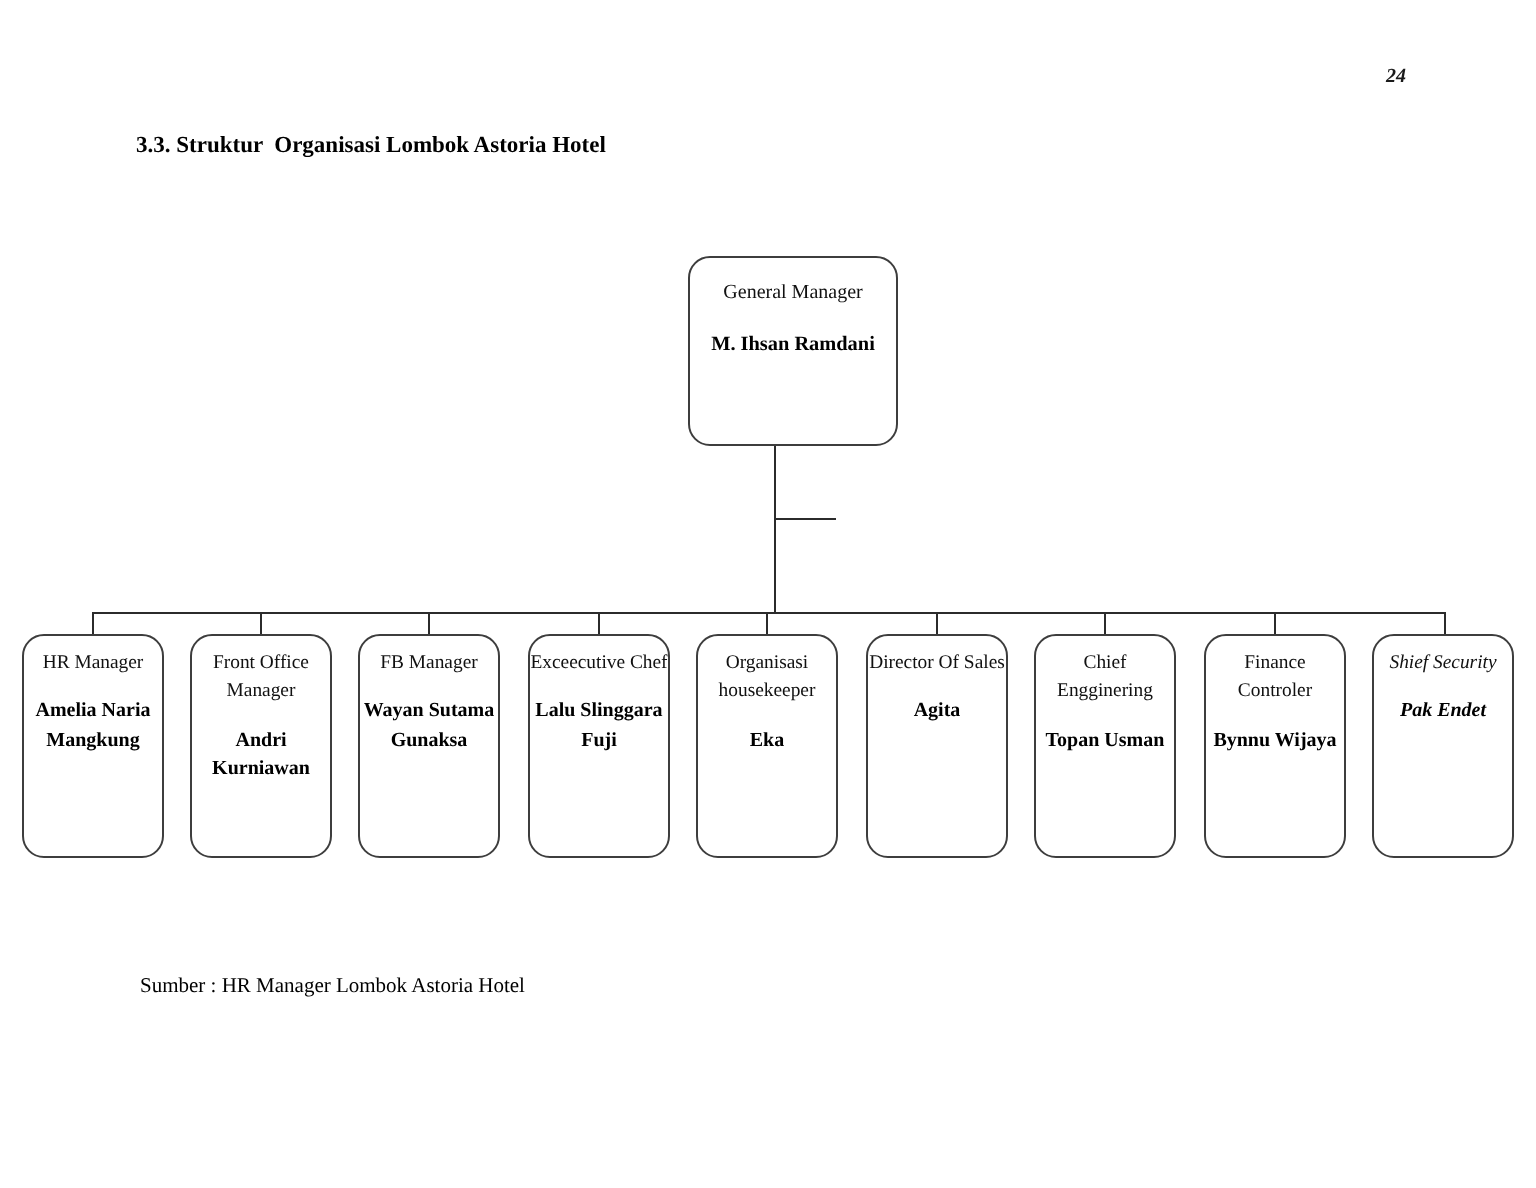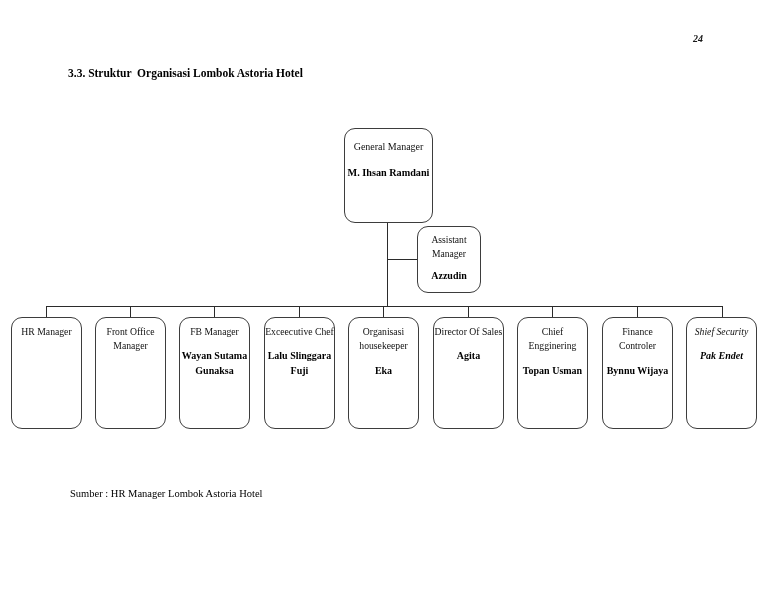--- a/index.html
+++ b/index.html
@@ -83,21 +83,21 @@
     font-weight: bold;
     color: #000;
     margin-top: 11px;
     white-space: normal;
   }
 
   
   #node-gm {
     left: 344px;
     top: 128px;
-    width: 89px;
+    width: 105px;
     height: 95px;
     padding-top: 11px;
   }
 
   
   #node-assistant {
     left: 417px;
     top: 226px;
     width: 64px;
     height: 67px;
@@ -161,31 +161,29 @@
     <div class="line v" style="left:468px; top:306px; height:11px;"></div>
     <div class="line v" style="left:552px; top:306px; height:11px;"></div>
     <div class="line v" style="left:637px; top:306px; height:11px;"></div>
     <div class="line v" style="left:722px; top:306px; height:11px;"></div>
 
     <div class="node" id="node-gm">
       <span class="title">General Manager</span>
       <span class="person">M. Ihsan Ramdani</span>
     </div>
 
-    <div class="node" id="node-assistant">
-      <span class="title">Assistant Manager</span>
-      <span class="person">Azzudin</span>
-    </div>
 
     <div class="node leaf" style="left:11px;">
       <span class="title">HR Manager</span>
+      <span class="person">Amelia Naria Mangkung</span>
     </div>
 
     <div class="node leaf" style="left:95px;">
       <span class="title">Front Office Manager</span>
+      <span class="person">Andri Kurniawan</span>
     </div>
 
     <div class="node leaf" style="left:179px;">
       <span class="title">FB Manager</span>
       <span class="person">Wayan Sutama Gunaksa</span>
     </div>
 
     <div class="node leaf" style="left:264px;">
       <span class="title">Exceecutive Chef</span>
       <span class="person">Lalu Slinggara Fuji</span>

